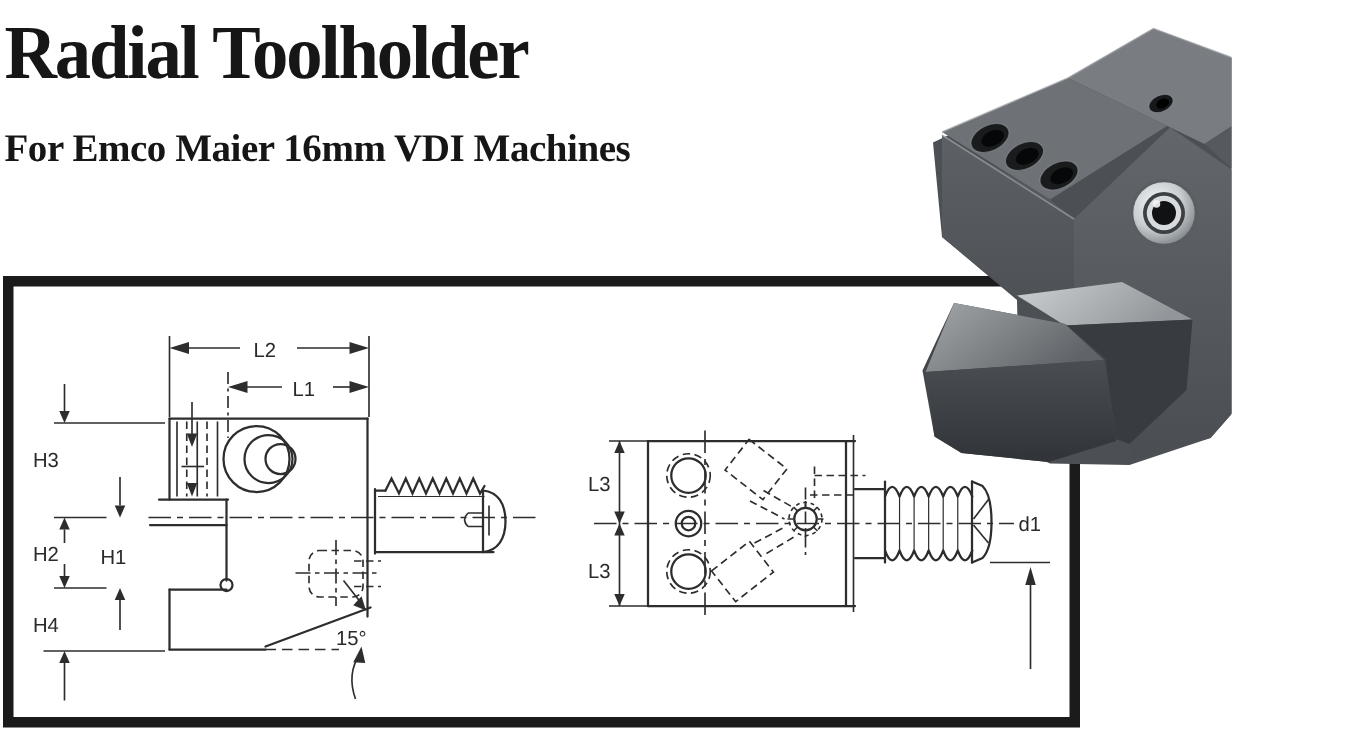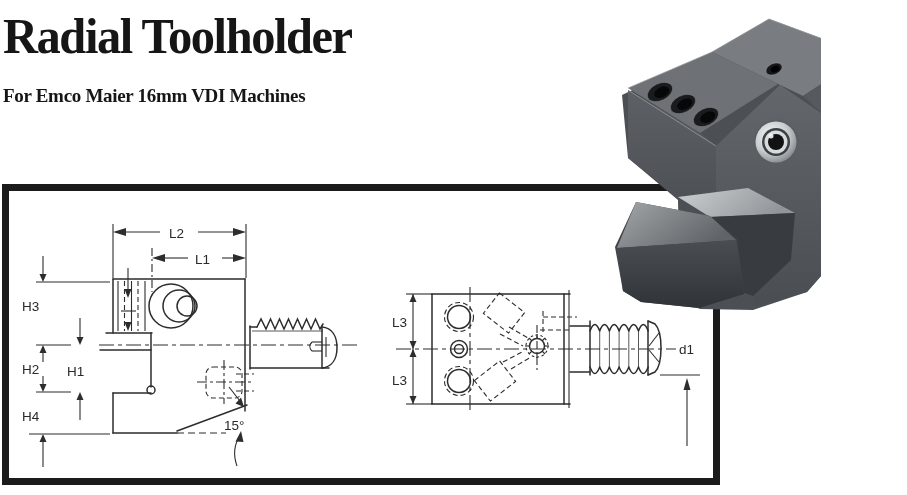--- a/index.html
+++ b/index.html
@@ -1,20 +1,20 @@
 <!DOCTYPE html>
 <html><head>
 <meta charset="utf-8">
 <style>
   html,body{margin:0;padding:0;background:#ffffff;}
   .page{position:relative;width:821px;height:495px;background:#ffffff;overflow:hidden;
         font-family:"Liberation Serif",serif;}
   .title{position:absolute;left:3px;top:11px;font-size:51px;font-weight:bold;color:#161616;
          letter-spacing:-1.5px;white-space:nowrap;transform:scaleX(.95);transform-origin:left top;line-height:1;}
-  .subtitle{position:absolute;left:3px;top:86px;font-size:19px;font-weight:bold;color:#161616;
+  .subtitle{position:absolute;left:3px;top:86px;font-size:26px;font-weight:bold;color:#161616;
          letter-spacing:-0.3px;white-space:nowrap;line-height:1;}
   svg{position:absolute;left:0;top:0;}
   .ln{stroke:#2d2d2d;stroke-width:1.5;fill:none;stroke-linecap:round;}
   .thin{stroke:#2d2d2d;stroke-width:1.1;fill:none;}
   .hair{stroke:#2d2d2d;stroke-width:0.8;fill:none;}
   .cl{stroke:#2d2d2d;stroke-width:1.1;fill:none;stroke-dasharray:15 4 4 4;}
   .hid{stroke:#2d2d2d;stroke-width:1.1;fill:none;stroke-dasharray:5 3;}
   .arr{fill:#2d2d2d;stroke:none;}
   .dimtext{font-family:"Liberation Sans",sans-serif;font-size:13.5px;fill:#2a2a2a;}
 </style>

